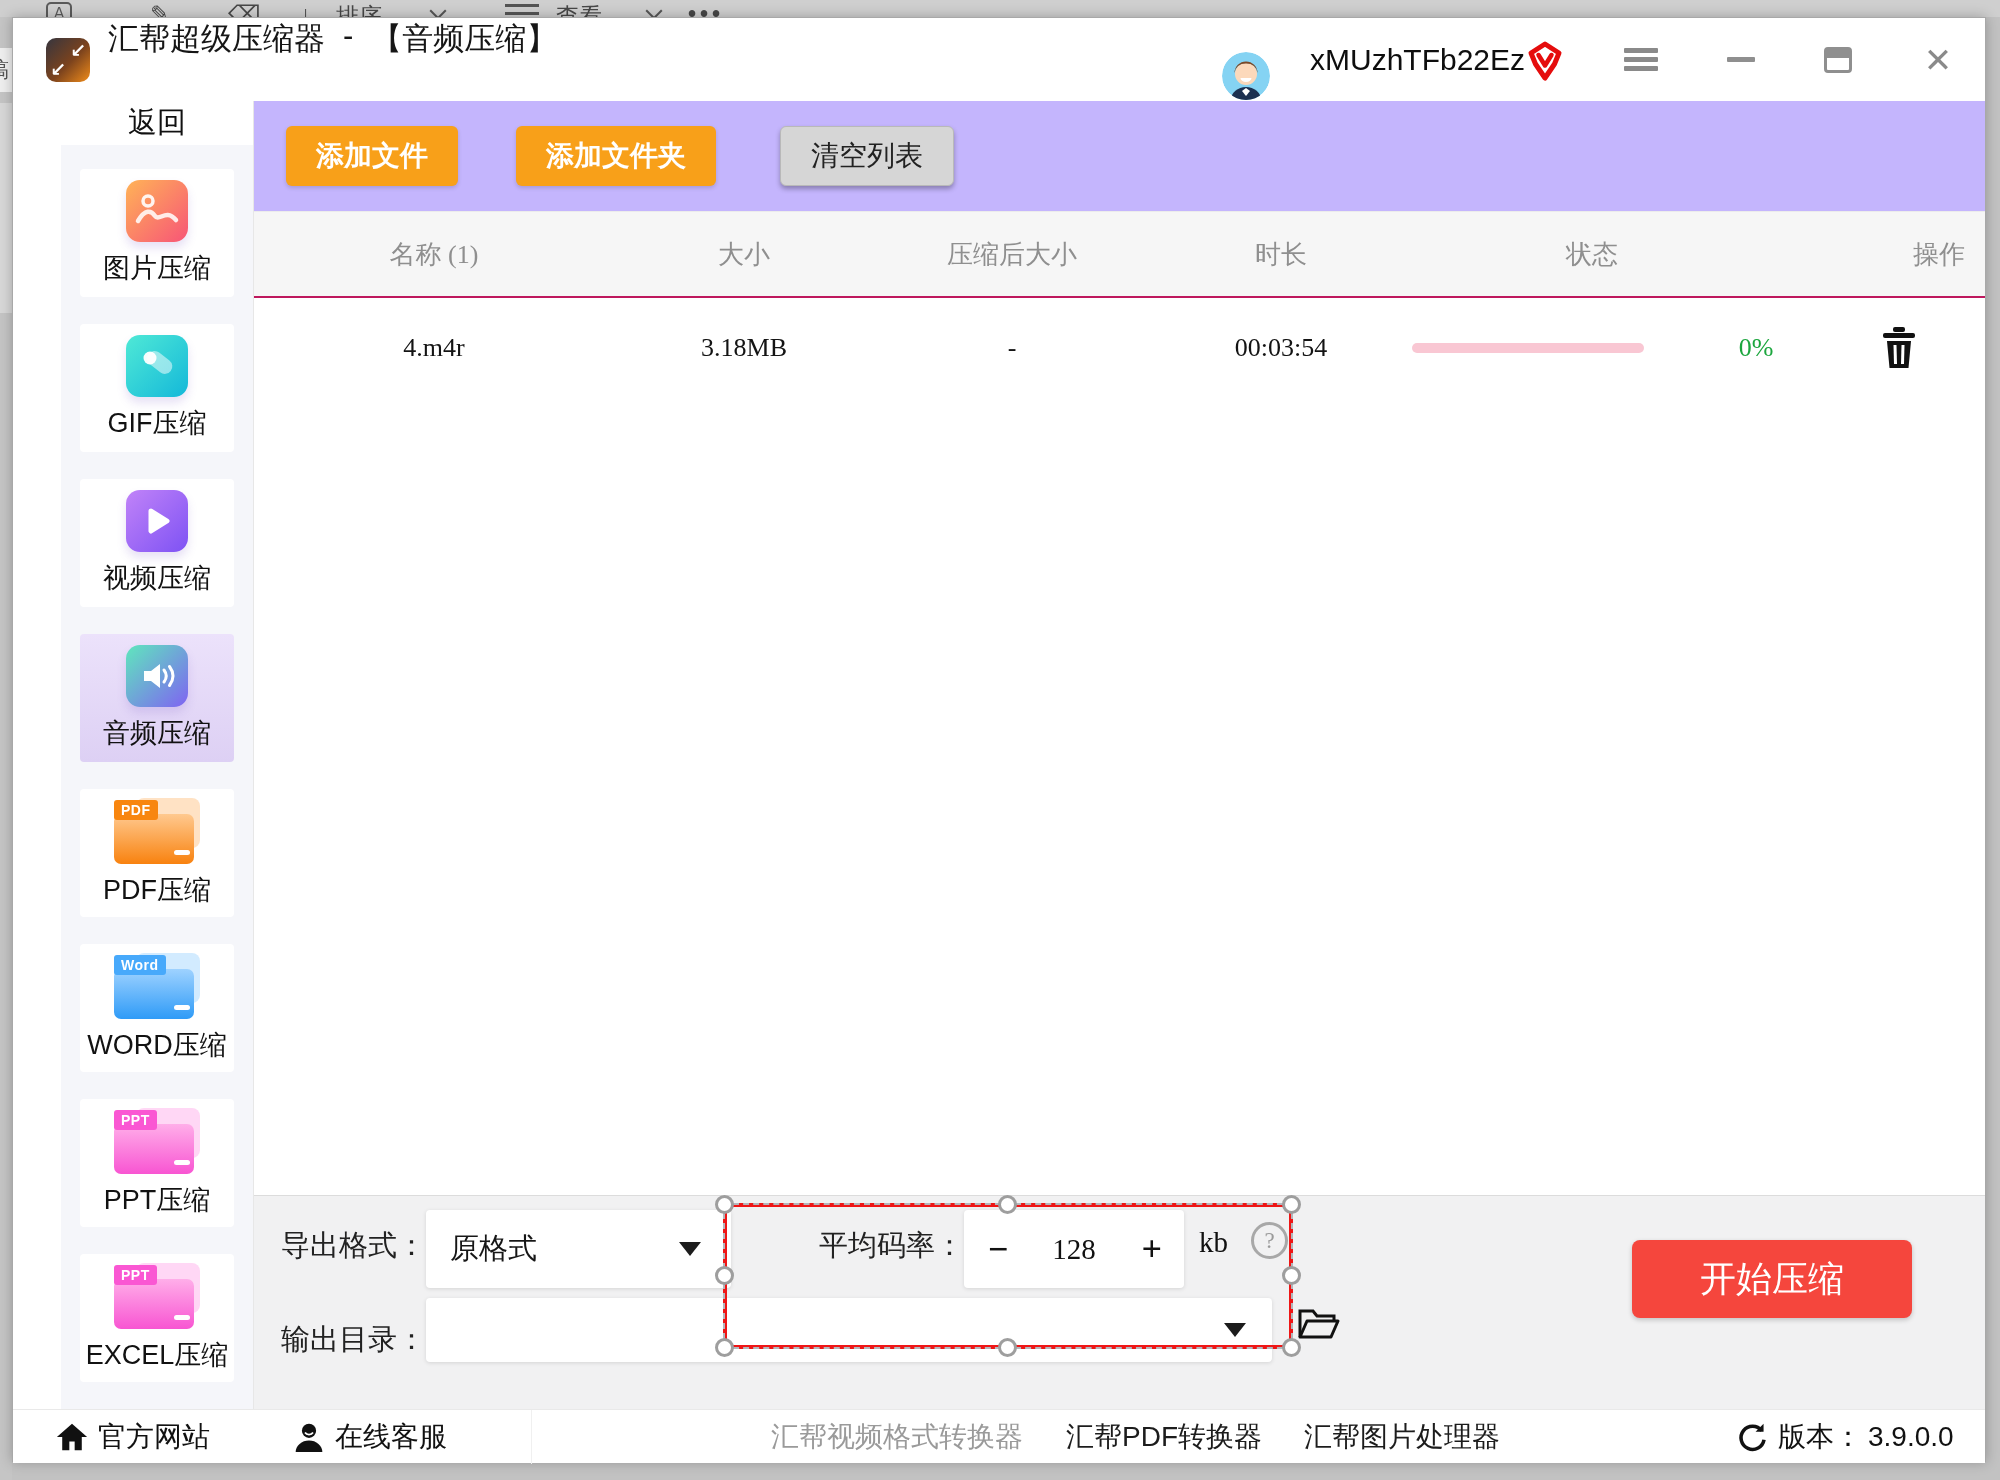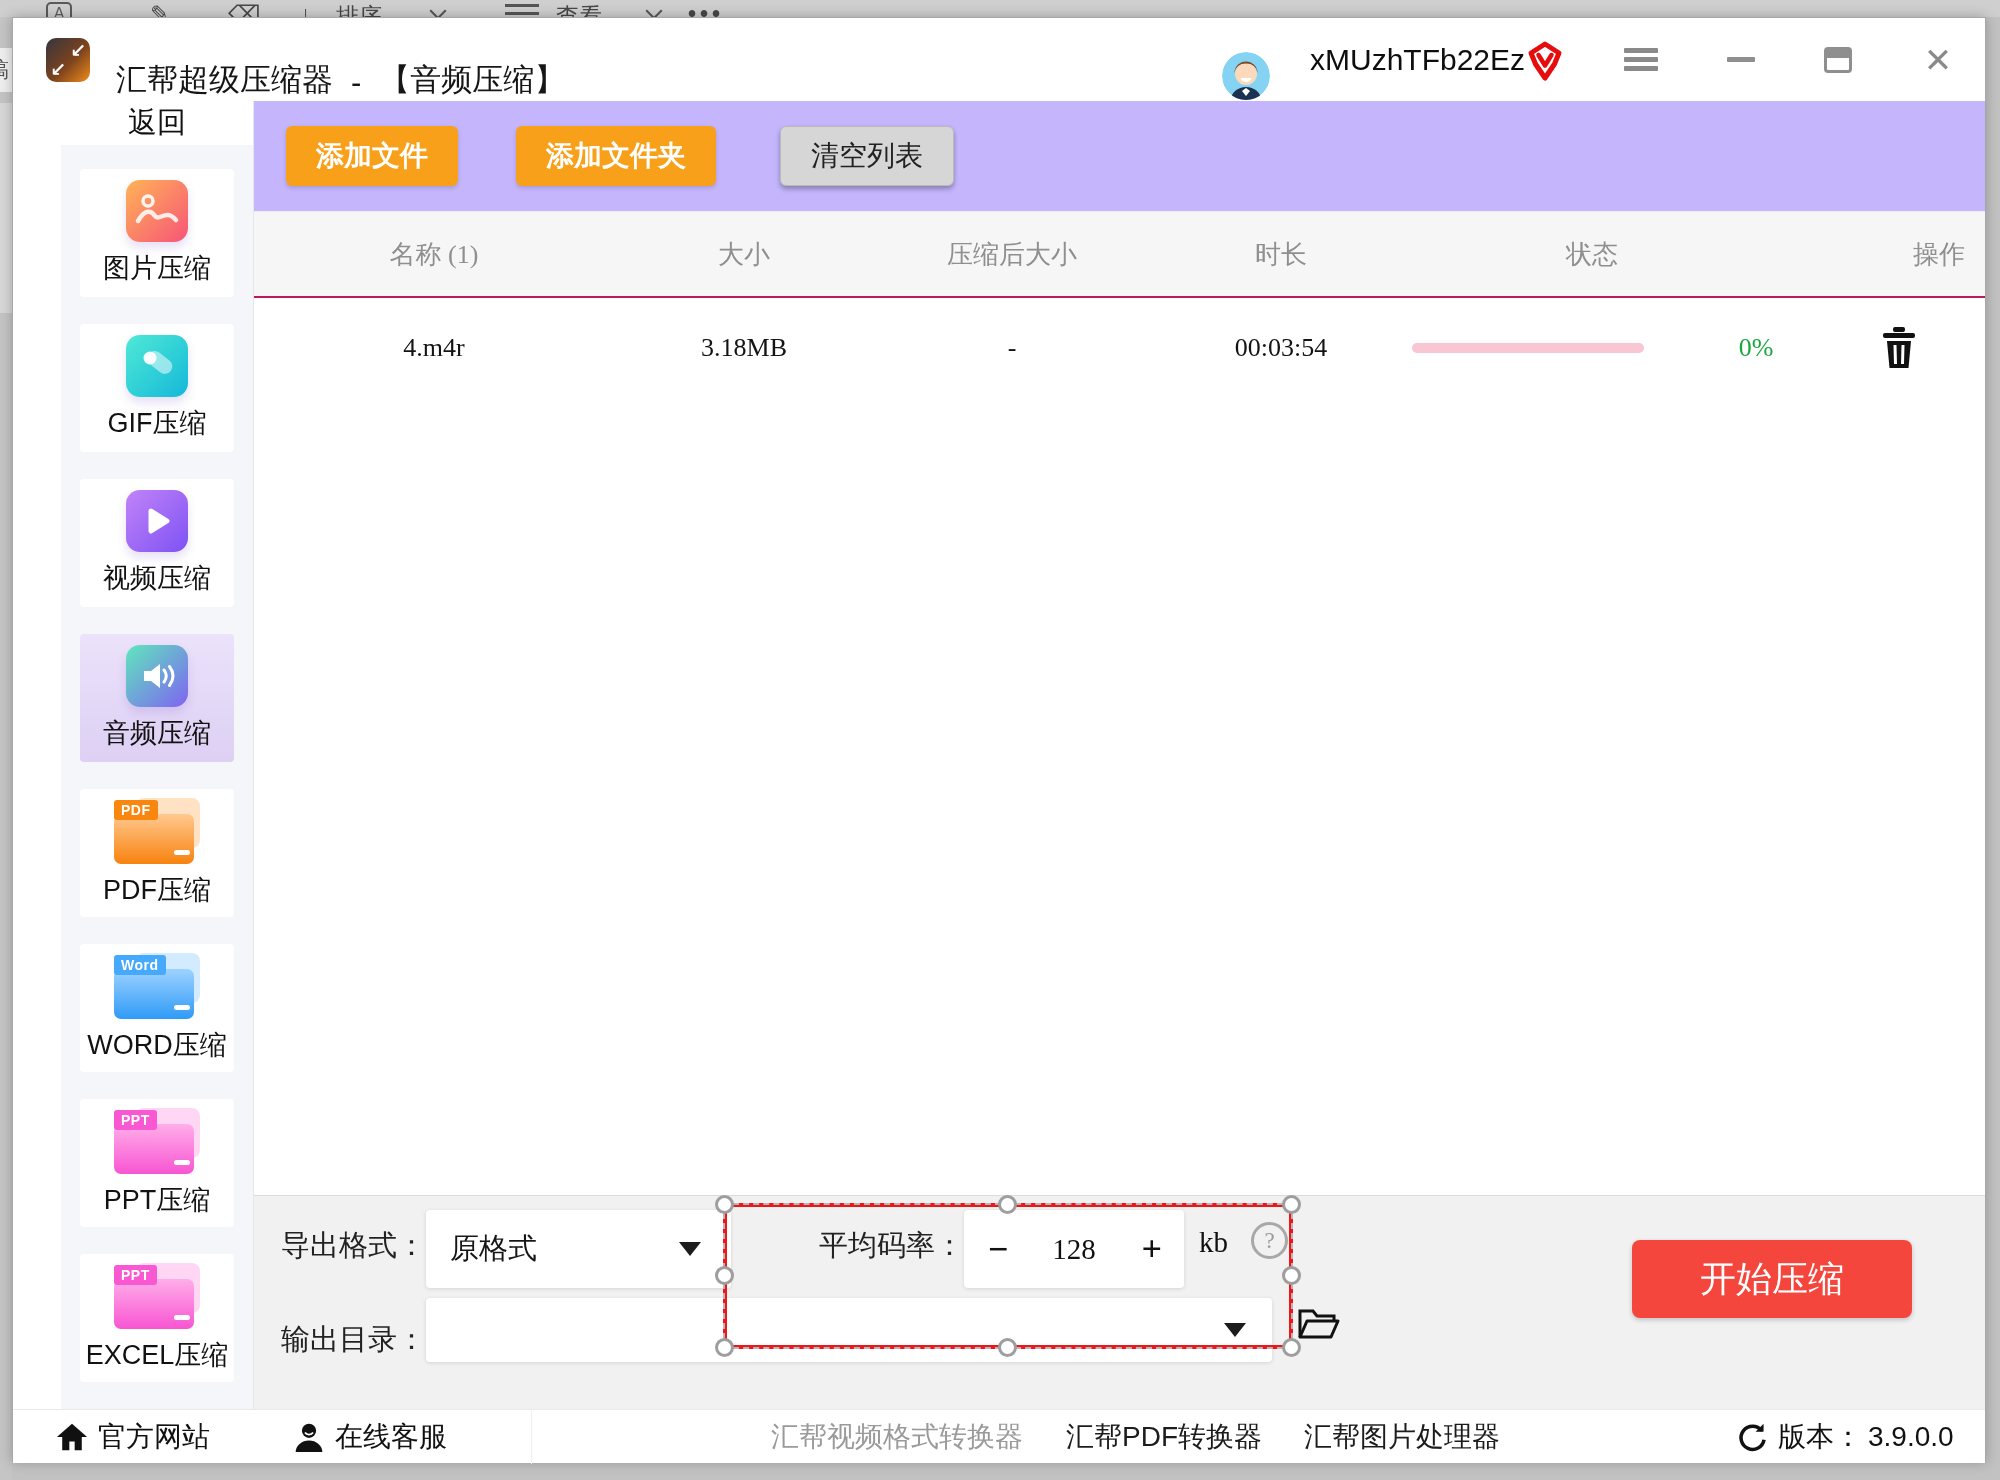--- a/index.html
+++ b/index.html
@@ -25,21 +25,21 @@
 
   
   .window { position:absolute; left:12px; top:17px; width:1974px; height:1445px; background:#fff; border:1px solid #a8a8a8; box-shadow:0 0 12px rgba(0,0,0,.25); }
 
   
   .titlebar { position:relative; height:83px; background:#fff; }
   .appicon { position:absolute; left:33px; top:20px; width:44px; height:44px; border-radius:10px; background:linear-gradient(135deg,#35353f 0%,#7c431d 55%,#f08c1a 100%); overflow:hidden; }
   .appicon span { position:absolute; color:#fff; font-weight:bold; font-size:19px; line-height:1; }
   .appicon .a1 { right:4px; top:3px; }
   .appicon .a2 { left:4px; bottom:3px; }
-  .title-group { position:absolute; left:95px; top:0; height:83px; display:flex; align-items:flex-end; gap:18px; font-size:31px; color:#161616;margin-left:8px; }
+  .title-group { position:absolute; left:95px; top:0; height:83px; display:flex; align-items:flex-start; gap:18px; font-size:31px; color:#161616; }
   .avatar { position:absolute; left:1209px; top:34px; width:48px; height:48px; border-radius:50%; overflow:hidden; }
   .username { position:absolute; left:1273px; top:0; height:83px; display:flex; align-items:center; font-size:30px; color:#0e0e0e;margin-left:24px; }
   .vipbadge { position:absolute; left:1513px; top:22px; width:38px; height:42px; }
   .tb-btn { position:absolute; top:0; height:83px; width:64px; display:flex; align-items:center; justify-content:center; cursor:default; }
   .hamburger { left:1596px; } .hamburger .bars i { display:block; width:34px; height:5px; background:#8a8a8a; margin:4px 0; border-radius:1px; }
   .minbtn { left:1696px; } .minbtn .bar { width:28px; height:5px; background:#8f8f8f; border-radius:1px; }
   .maxbtn { left:1793px; } .maxbtn .sq { width:28px; height:26px; border:3px solid #8f8f8f; border-radius:4px; position:relative; }
   .maxbtn .sq::before { content:""; position:absolute; left:-1px; top:-1px; width:24px; height:9px; background:#8f8f8f; }
   .closebtn { left:1893px; font-size:34px; color:#8a8a8a; }
 

